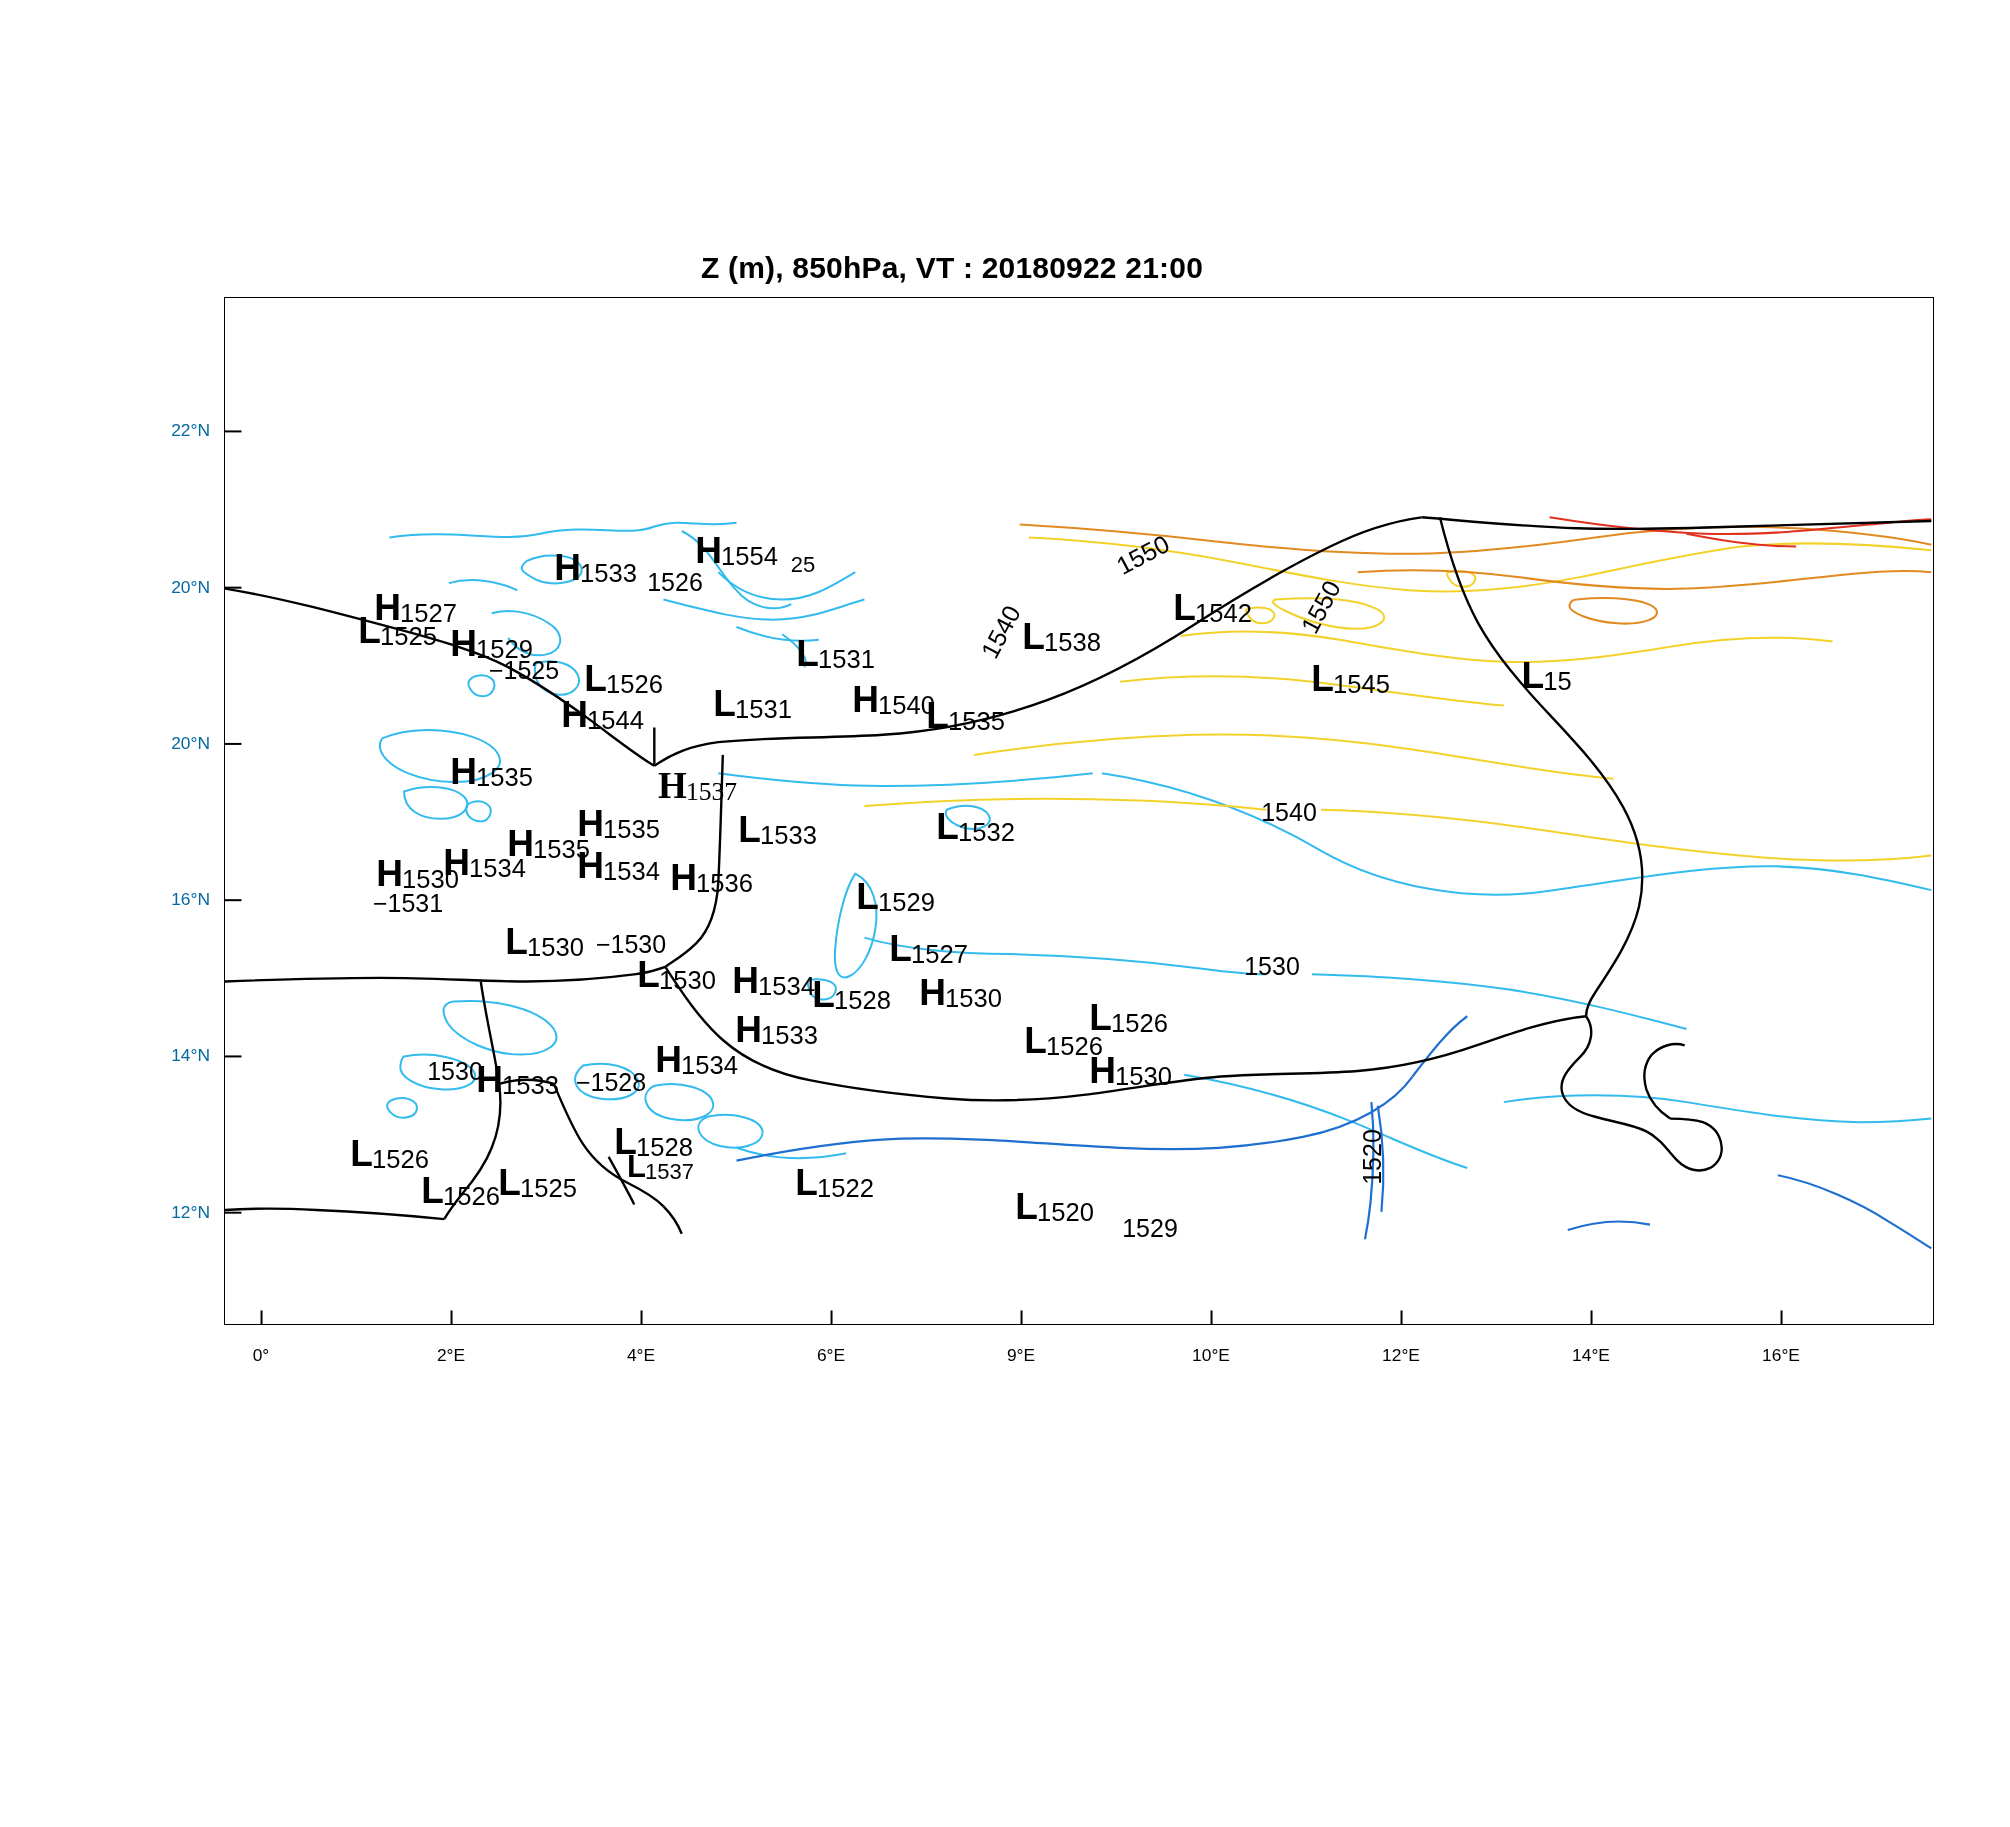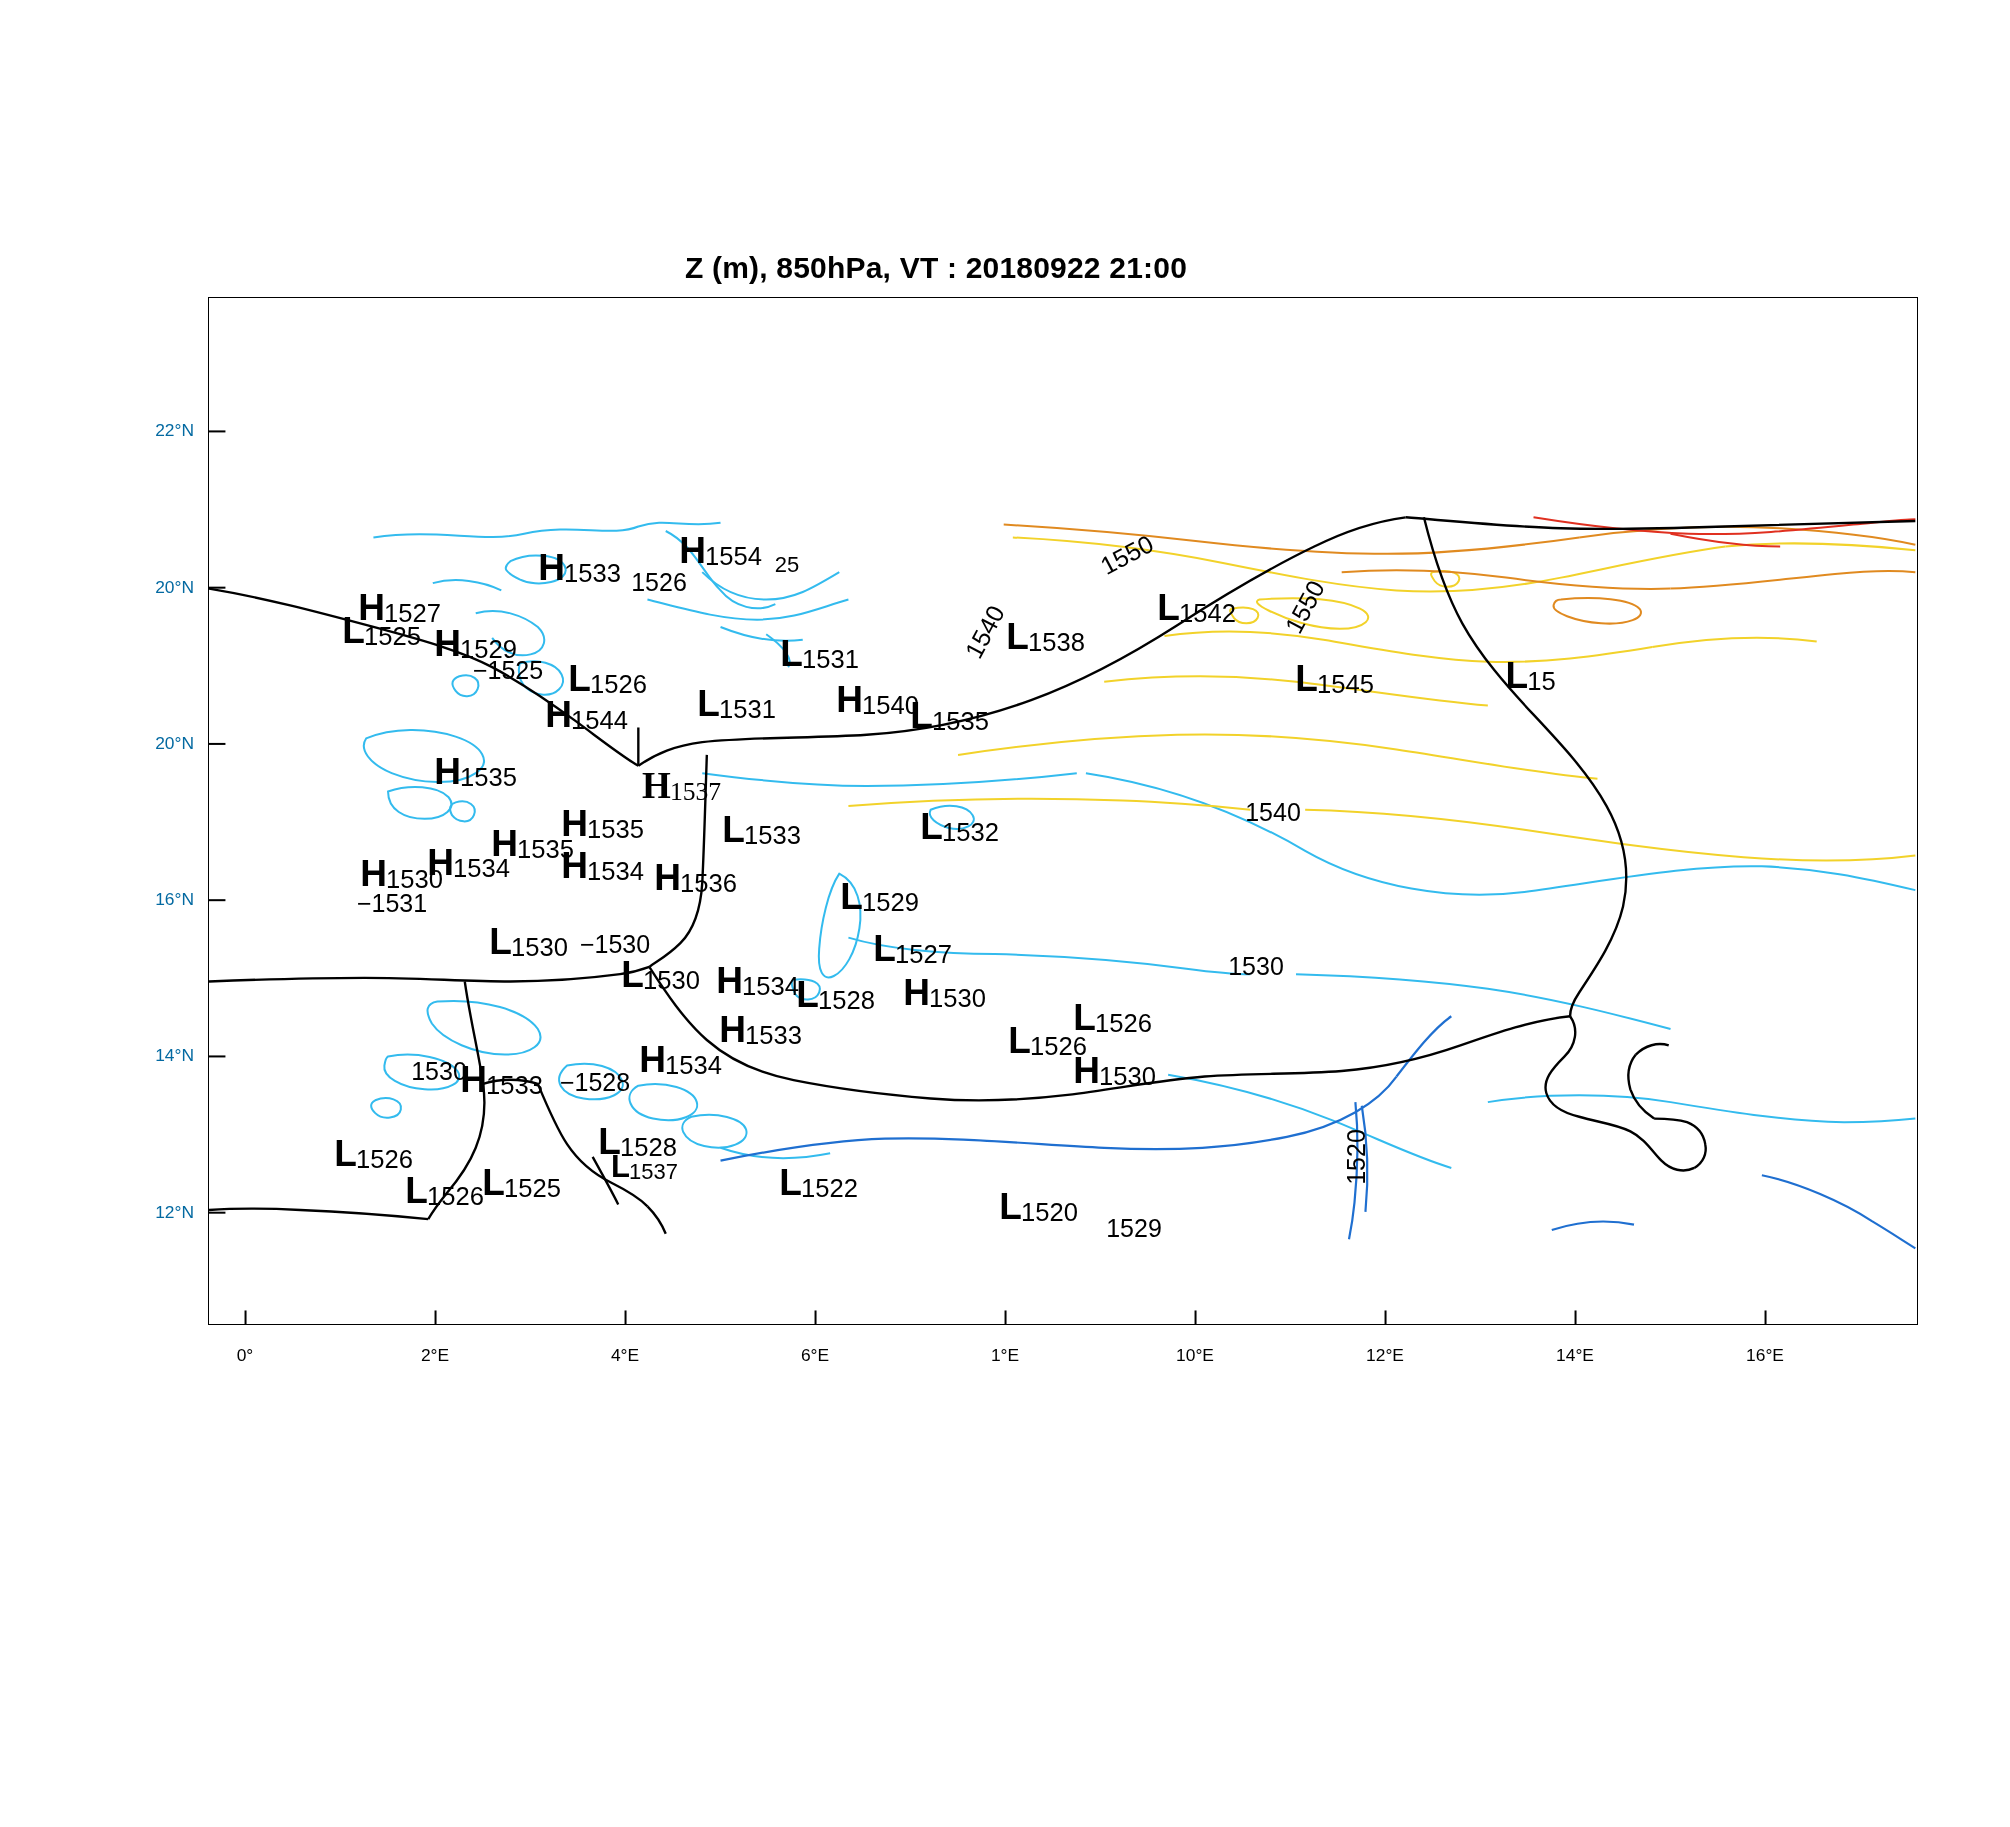--- a/index.html
+++ b/index.html
@@ -1,17 +1,17 @@
 <!DOCTYPE html>
 <html style="font-size:14.6px"><head>
 <meta charset="utf-8">
 <style>
   html,body{margin:0;padding:0;background:#ffffff;}
   body{width:2010px;height:1827px;font-family:"Liberation Sans",sans-serif;}
-  #stage{position:relative;width:1872px;height:1827px;}
+  #stage{position:relative;width:1872px;height:1827px;margin-left:16px;}
 
   #title{
     position:absolute;
     left:0;right:0;
     top:251px;
     text-align:center;
     font-size:30px;
     font-weight:bold;
     color:#000;
     letter-spacing:0.2px;
@@ -270,21 +270,21 @@
     <div class="clabel" style="left:183px;top:605px;">−1531</div>
     <div class="clabel" style="left:299px;top:372px;">−1525</div>
     <div class="clabel" style="left:925px;top:930px;">1529</div>
 
   </div>
 
   <div class="xtick" style="left:245px;top:1345px;">0°</div>
   <div class="xtick" style="left:435px;top:1345px;">2°E</div>
   <div class="xtick" style="left:625px;top:1345px;">4°E</div>
   <div class="xtick" style="left:815px;top:1345px;">6°E</div>
-  <div class="xtick" style="left:1005px;top:1345px;">1°E</div>
+  <div class="xtick" style="left:1005px;top:1345px;">9°E</div>
   <div class="xtick" style="left:1195px;top:1345px;">10°E</div>
   <div class="xtick" style="left:1385px;top:1345px;">12°E</div>
   <div class="xtick" style="left:1575px;top:1345px;">14°E</div>
   <div class="xtick" style="left:1765px;top:1345px;">16°E</div>
 
   <div class="ytick" style="left:128px;top:430px;width:66px;">22°N</div>
   <div class="ytick" style="left:128px;top:587px;width:66px;">20°N</div>
   <div class="ytick" style="left:128px;top:743px;width:66px;">20°N</div>
   <div class="ytick" style="left:128px;top:899px;width:66px;">16°N</div>
   <div class="ytick" style="left:128px;top:1055px;width:66px;">14°N</div>

